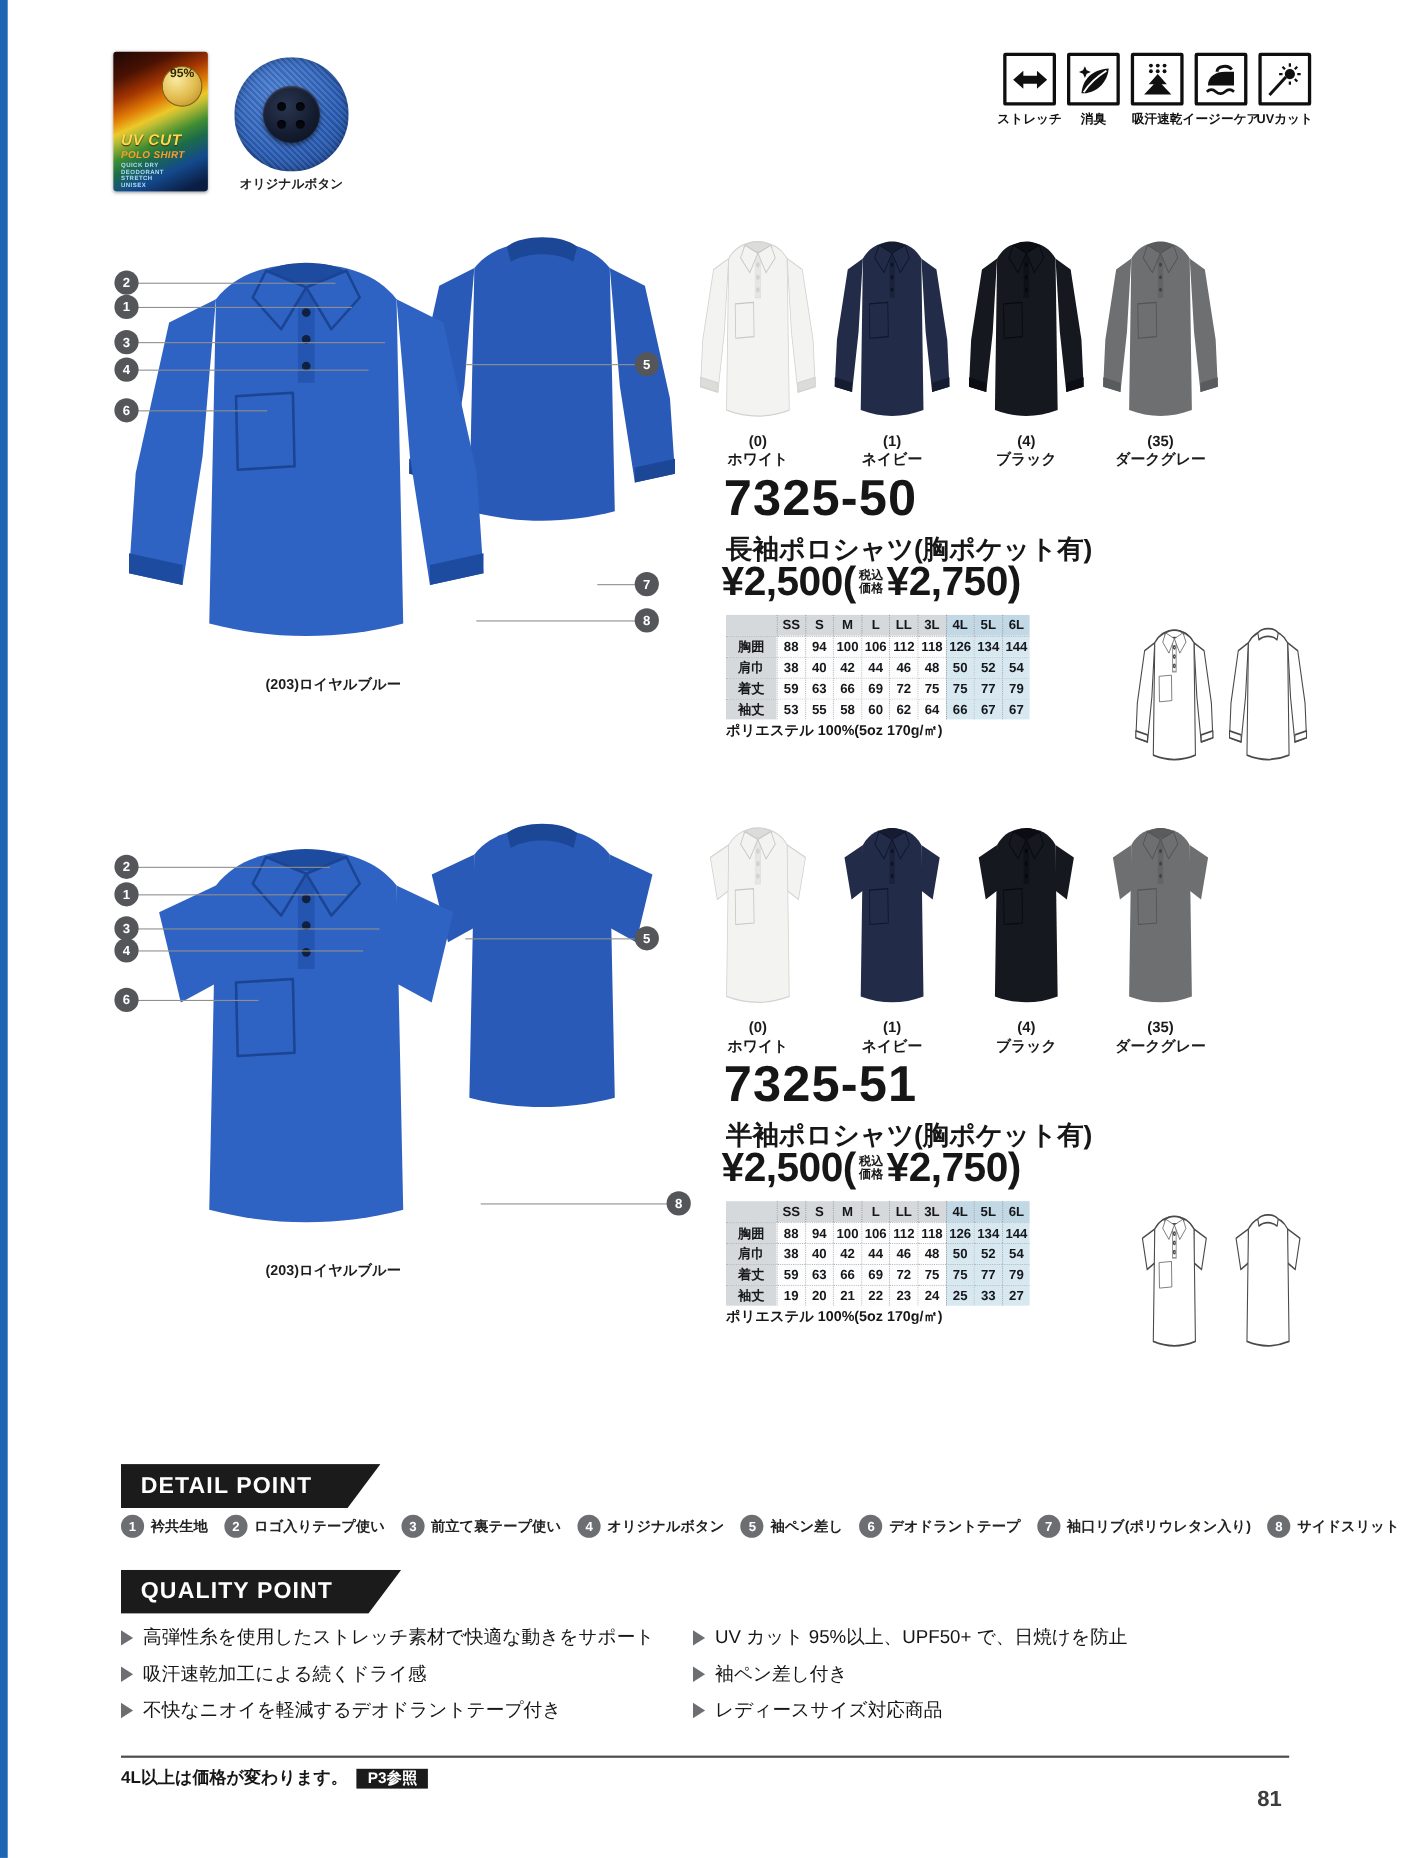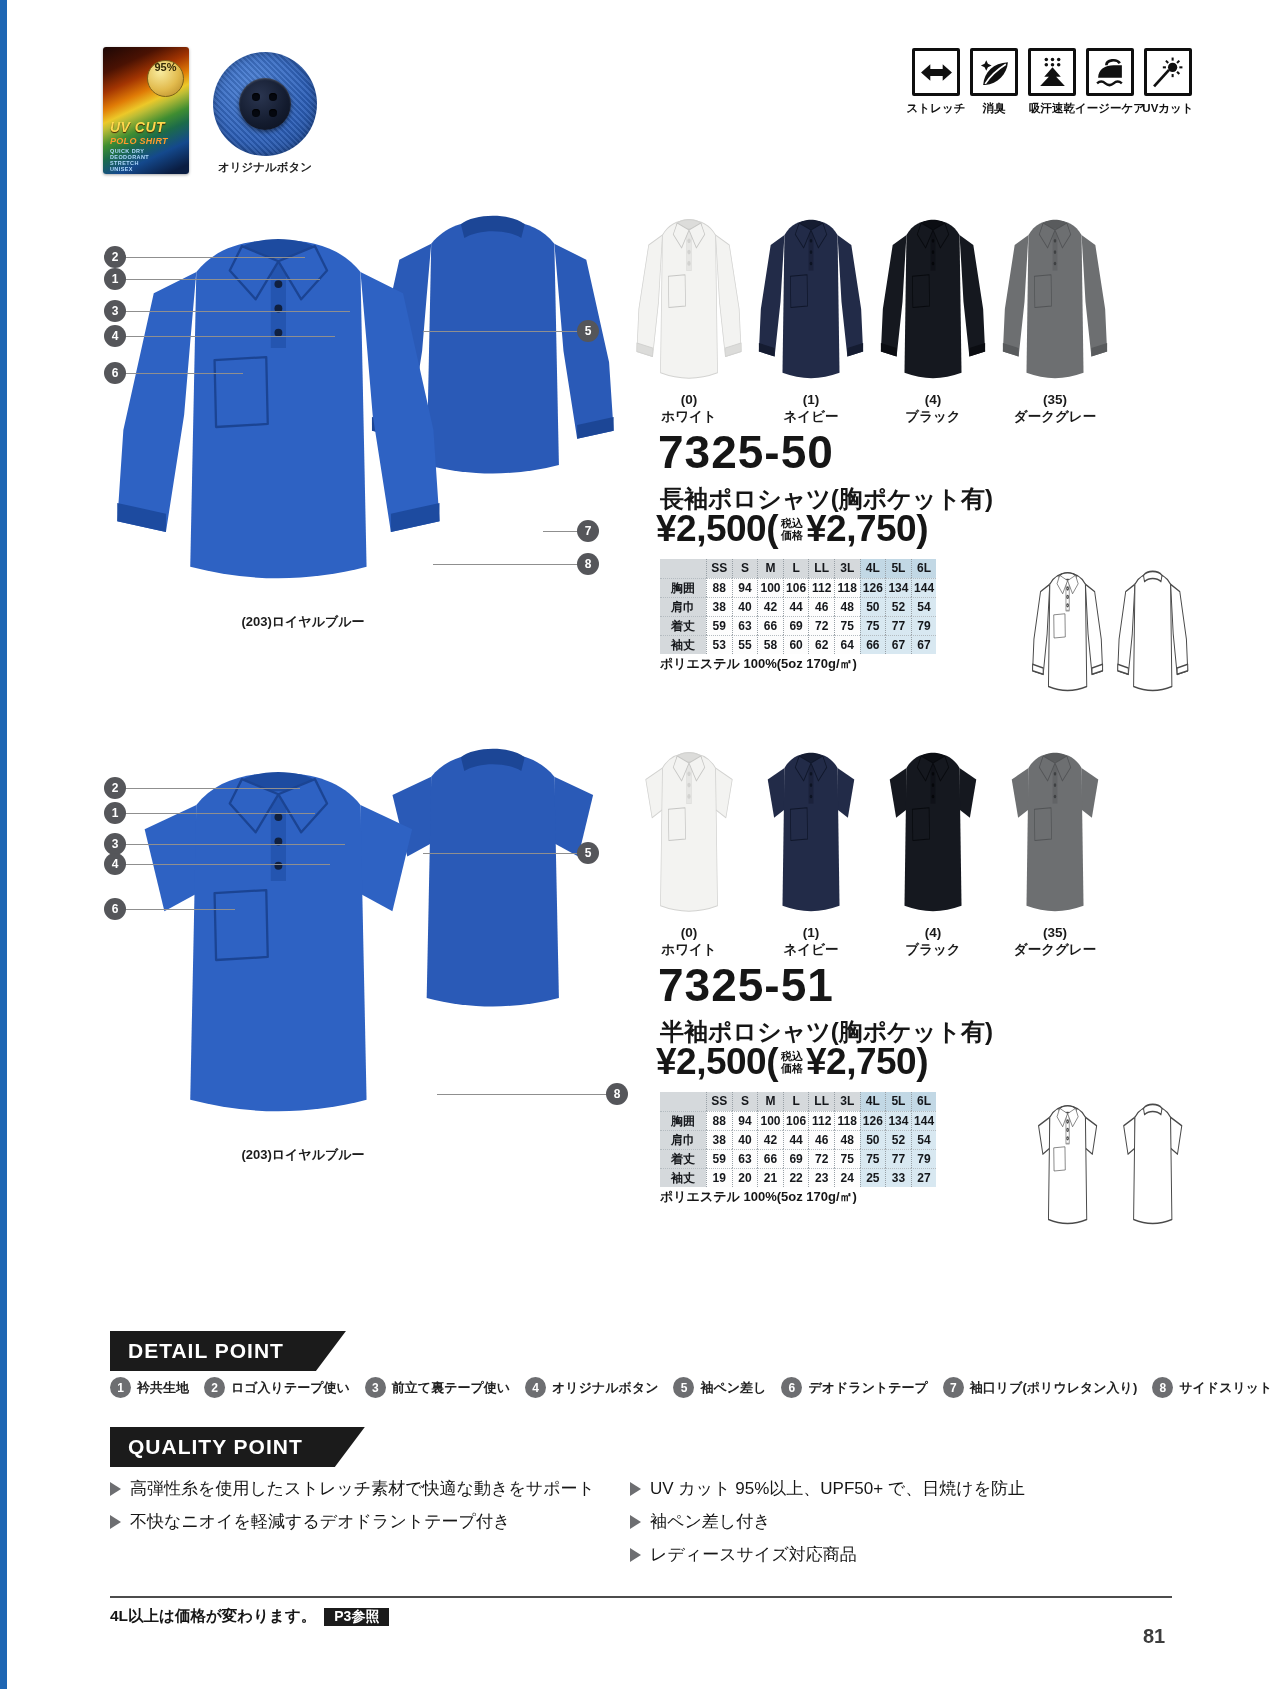--- a/index.html
+++ b/index.html
@@ -687,20 +687,24 @@
   </div>
 
 <div class="abs banner banner-quality">QUALITY POINT</div>
 <div class="quality-col quality-col-left">
     <div class="quality-item">
       <div class="quality-bullet"></div>
       <div class="quality-text">高弾性糸を使用したストレッチ素材で快適な動きをサポート</div>
     </div>
     <div class="quality-item">
       <div class="quality-bullet"></div>
+      <div class="quality-text">吸汗速乾加工による続くドライ感</div>
+    </div>
+    <div class="quality-item">
+      <div class="quality-bullet"></div>
       <div class="quality-text">不快なニオイを軽減するデオドラントテープ付き</div>
     </div>
   </div>
 <div class="quality-col quality-col-right">
     <div class="quality-item">
       <div class="quality-bullet"></div>
       <div class="quality-text">UV カット 95%以上、UPF50+ で、日焼けを防止</div>
     </div>
     <div class="quality-item">
       <div class="quality-bullet"></div>

